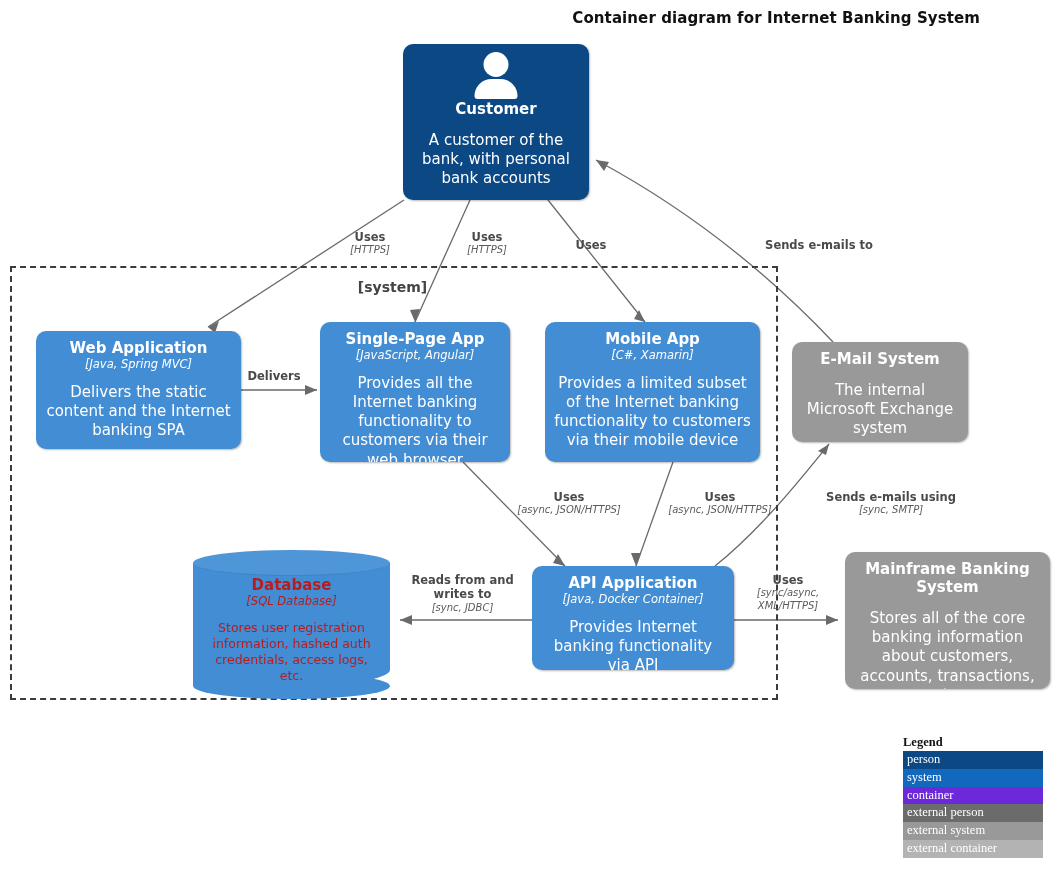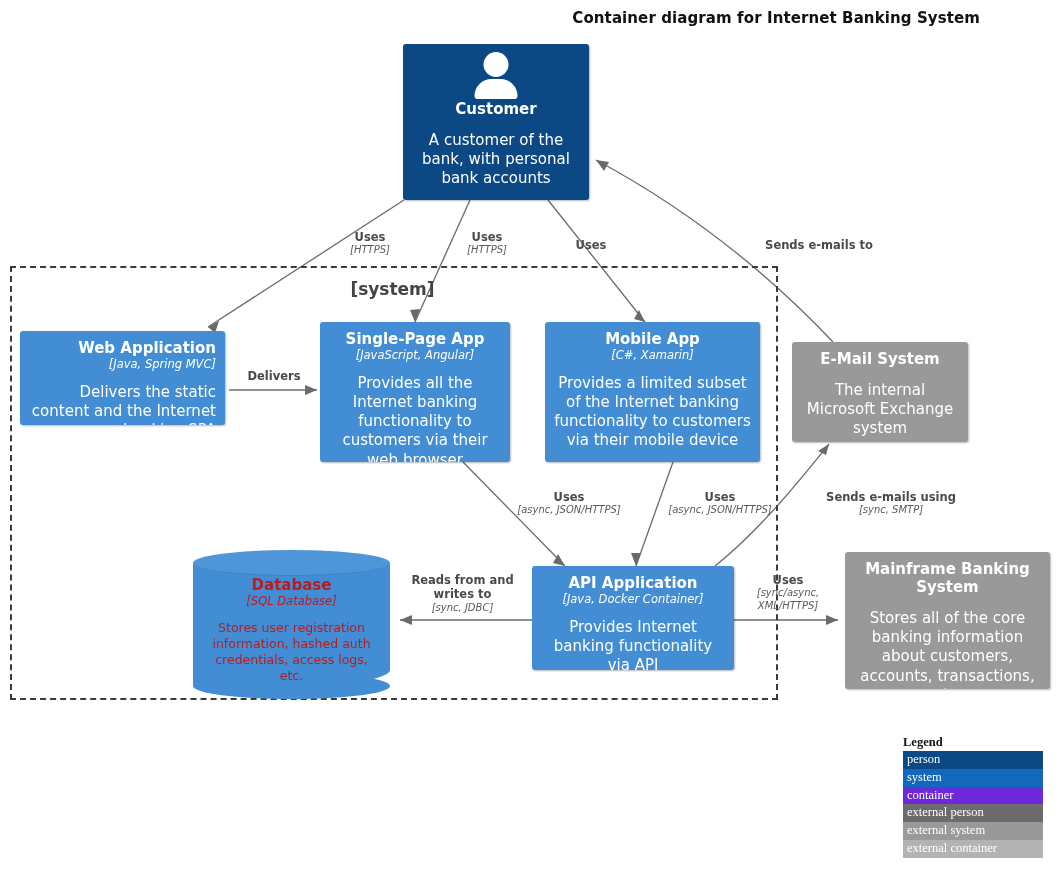--- a/index.html
+++ b/index.html
@@ -27,29 +27,29 @@
     box-sizing:border-box;
   }
   .boundary-label{
     position:absolute;
     text-align:center;
     color:#444444;
     font-weight:bold;
     line-height:1.25;
   }
   .boundary-label .bl-name{font-size:15px;display:block;}
-  .boundary-label .bl-type{font-size:17px;display:block;margin-top:2px;}
+  .boundary-label .bl-type{font-size:14px;display:block;margin-top:2px;}
 
   
   .node{
     position:absolute;
     box-sizing:border-box;
     color:#ffffff;
     text-align:center;
-    border-radius:3px;
+    border-radius:10px;
     padding:8px 9px;
     display:flex;
     flex-direction:column;
     align-items:center;
     justify-content:flex-start;
     box-shadow:1px 1px 2px rgba(0,0,0,.28);
     overflow:hidden;
   }
   .node .n-name{
     font-size:15px;font-weight:bold;line-height:1.2;
@@ -184,21 +184,21 @@
 
   <div class="node person no-tech" style="left:403px;top:44px;width:186px;height:156px;">
     <div class="person-icon">
       <div class="head"></div>
         <div class="body"></div>
     </div>
     <div class="n-name">Customer</div>
     <div class="n-desc">A customer of the bank, with personal bank accounts</div>
   </div>
 
-  <div class="node container-node" style="left:20px;top:331px;width:205px;height:94px;text-align:right;">
+  <div class="node container-node" style="left:36px;top:331px;width:205px;height:118px;">
     <div class="n-name">Web Application</div>
     <div class="n-tech">[Java, Spring MVC]</div>
     <div class="n-desc">Delivers the static content and the Internet banking SPA</div>
   </div>
 
   <div class="node container-node" style="left:320px;top:322px;width:190px;height:140px;">
     <div class="n-name">Single-Page App</div>
     <div class="n-tech">[JavaScript, Angular]</div>
     <div class="n-desc">Provides all the Internet banking functionality to customers via their web browser</div>
   </div>

